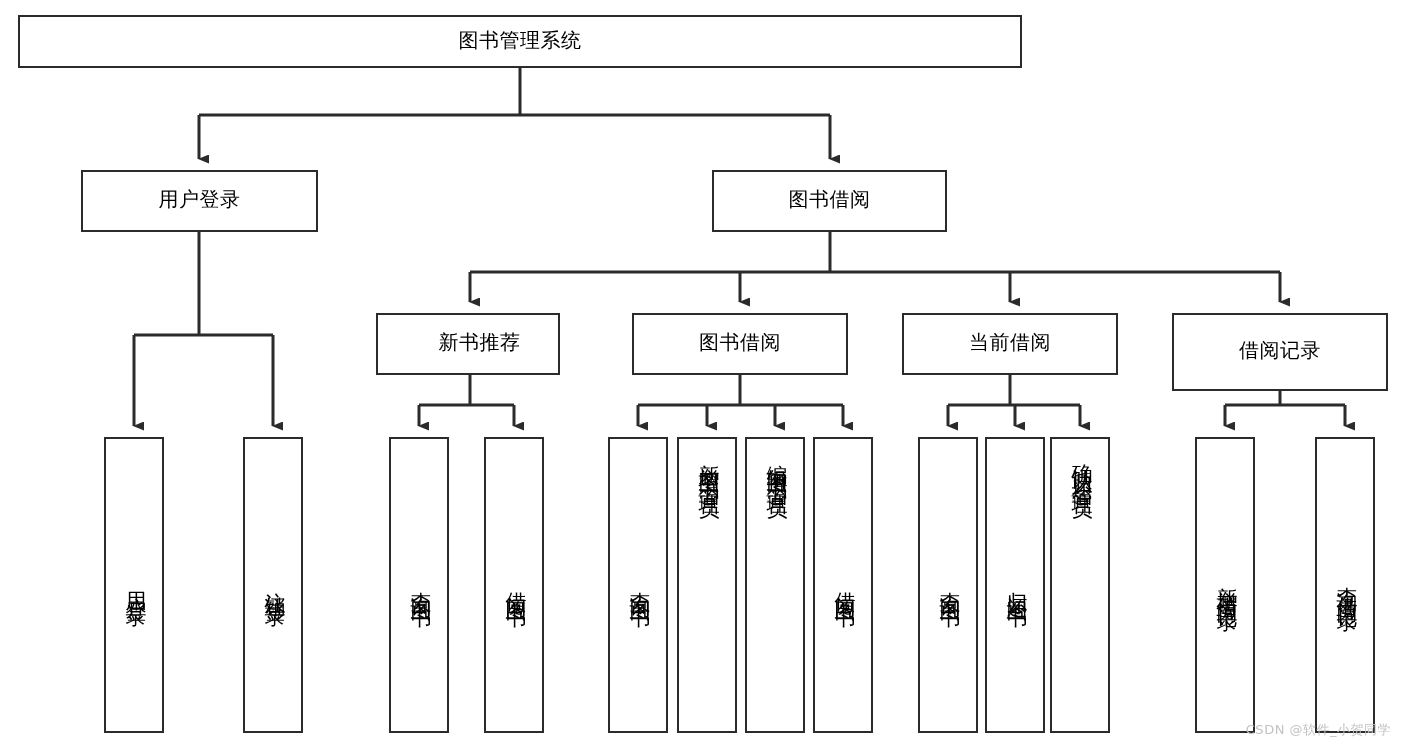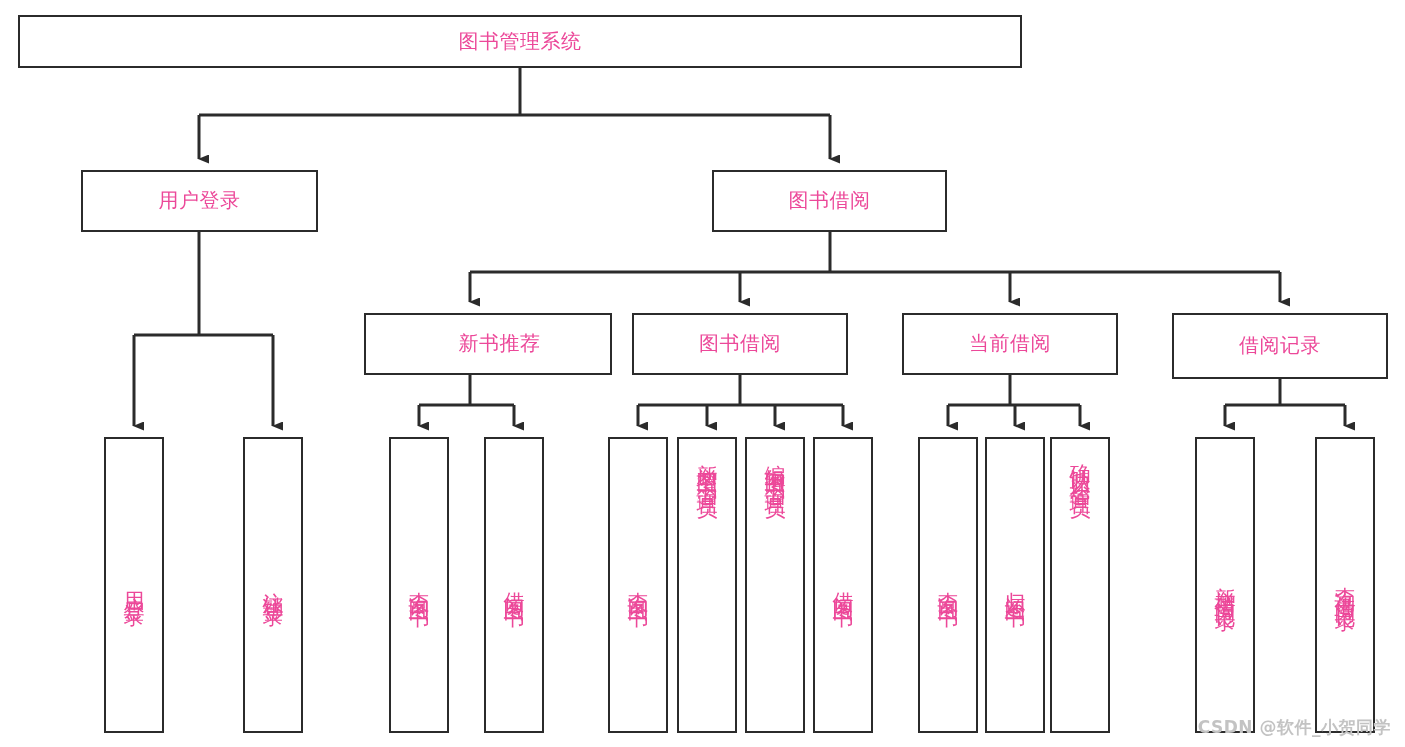--- a/index.html
+++ b/index.html
@@ -29,25 +29,26 @@
     position: absolute;
     box-sizing: border-box;
     background: #ffffff;
     border: 2.5px solid #2b2b2b;
     display: flex;
     align-items: center;
     justify-content: center;
     z-index: 5;
   }
   .node-label {
-    color: #ec4899;
+    color: #000000;
     font-size: 20px;
     line-height: 1.18;
     letter-spacing: 0.5px;
     white-space: nowrap;
+    font-family: Liberation Mono, monospace;
   }
   .node.horizontal .node-label {
     writing-mode: horizontal-tb;
   }
   .node.vertical {
     align-items: flex-start;
     padding-top: 8px;
   }
   .node.vertical .node-label {
     writing-mode: vertical-rl;
@@ -59,25 +60,24 @@
   }
   .node.vertical.centered {
     align-items: center;
     padding-top: 0;
   }
   #watermark {
     position: absolute;
     right: 14px;
     bottom: 8px;
     color: #c3c3c3;
-    font-size: 17px;
+    font-size: 13px;
     letter-spacing: 0.5px;
     z-index: 9;
     white-space: nowrap;
-    font-weight: bold;
   }
 </style>
 </head>
 <body>
 
 <div id="diagram-root">
 
   <svg id="diagram-svg" viewBox="0 0 1405 747" xmlns="http://www.w3.org/2000/svg">
     <defs>
       <marker id="arrowhead" markerWidth="9" markerHeight="11" refX="4.5" refY="10" orient="auto" markerUnits="userSpaceOnUse">
@@ -134,30 +134,30 @@
     <span class="node-label">图书管理系统</span>
   </div>
 
   <div class="node horizontal" style="left:81px; top:170px; width:237px; height:62px;">
     <span class="node-label">用户登录</span>
   </div>
   <div class="node horizontal" style="left:712px; top:170px; width:235px; height:62px;">
     <span class="node-label">图书借阅</span>
   </div>
 
-  <div class="node horizontal" style="left:364px; top:313px; width:248px; height:62px;padding-left:23px;">
+  <div class="node horizontal" style="left:376px; top:313px; width:184px; height:62px;padding-left:23px;">
     <span class="node-label">新书推荐</span>
   </div>
   <div class="node horizontal" style="left:902px; top:313px; width:216px; height:62px;">
     <span class="node-label">当前借阅</span>
   </div>
   <div class="node horizontal" style="left:632px; top:313px; width:216px; height:62px;">
     <span class="node-label">图书借阅</span>
   </div>
-  <div class="node horizontal" style="left:1172px; top:313px; width:216px; height:66px;">
+  <div class="node horizontal" style="left:1172px; top:313px; width:216px; height:78px;">
     <span class="node-label">借阅记录</span>
   </div>
 
   <div class="node vertical centered" style="left:104px; top:437px; width:60px; height:296px;">
     <span class="node-label">用户登录</span>
   </div>
   <div class="node vertical centered" style="left:243px; top:437px; width:60px; height:296px;">
     <span class="node-label">注销登录</span>
   </div>
 

